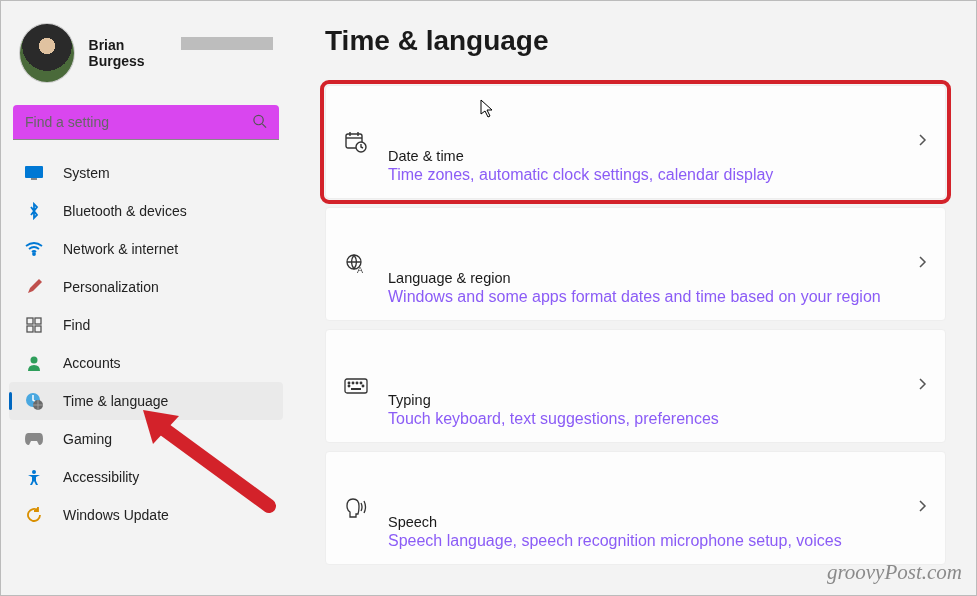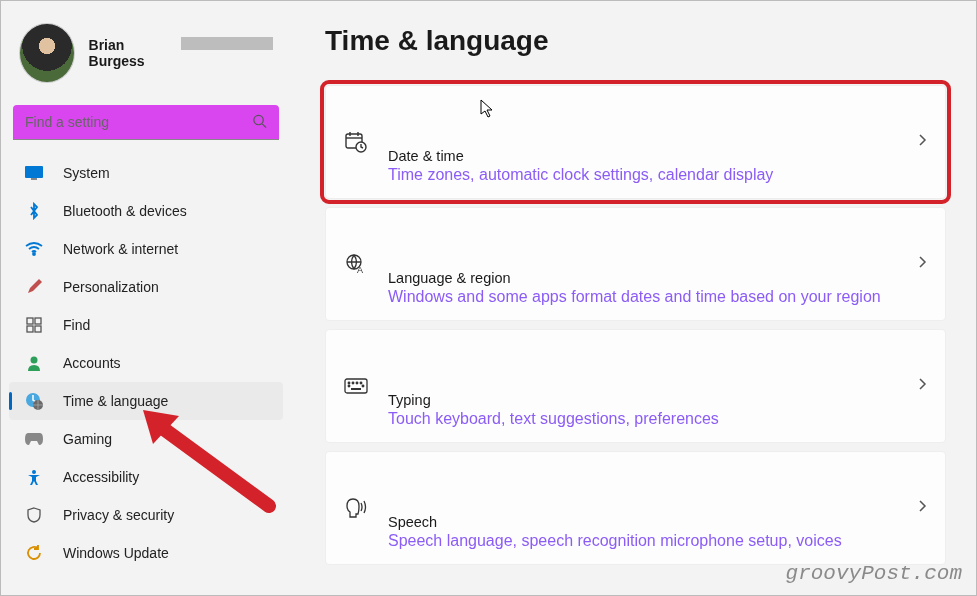--- a/index.html
+++ b/index.html
@@ -116,21 +116,21 @@
       pointer-events: none;
     }
     .red-arrow {
       position: absolute;
       left: 138px; top: 405px;
       pointer-events: none;
     }
     .watermark {
       position: absolute;
       right: 14px; bottom: 10px;
-      font-family: Liberation Mono, monospace;
+      font-family: Liberation Serif, serif;
       font-style: italic;
       font-size: 21px;
       color: #8a8a8a;
     }
   </style>
 </head>
 <body>
 
 <div class="layout">
   <aside class="sidebar">
@@ -230,28 +230,20 @@
         <span class="nav-icon">
             <svg width="16" height="16" viewBox="0 0 16 16" fill="#0078d4">
               <circle cx="8" cy="3" r="2"></circle>
               <path d="M2 6 L14 6 L10 8 L10 12 L12 16 L10 16 L8 12 L6 16 L4 16 L6 12 L6 8 Z"></path>
             </svg>
           </span>
         <span>Accessibility</span>
       </li>
       <li class="nav-item">
         <span class="nav-icon">
-            <svg width="14" height="16" viewBox="0 0 14 16" fill="none" stroke="#555" stroke-width="1.3">
-              <path d="M7 1 L13 3 L13 8 Q13 14 7 15 Q1 14 1 8 L1 3 Z"></path>
-            </svg>
-          </span>
-        <span>Privacy &amp; security</span>
-      </li>
-      <li class="nav-item">
-        <span class="nav-icon">
             <svg width="16" height="16" viewBox="0 0 16 16" fill="none" stroke="#d98f00" stroke-width="1.8">
               <path d="M14 8 A6 6 0 1 1 12 3.5"></path>
               <path d="M12 0 L12 4 L8 4" fill="#d98f00"></path>
             </svg>
           </span>
         <span>Windows Update</span>
       </li>
     </ul>
   </aside>
 

